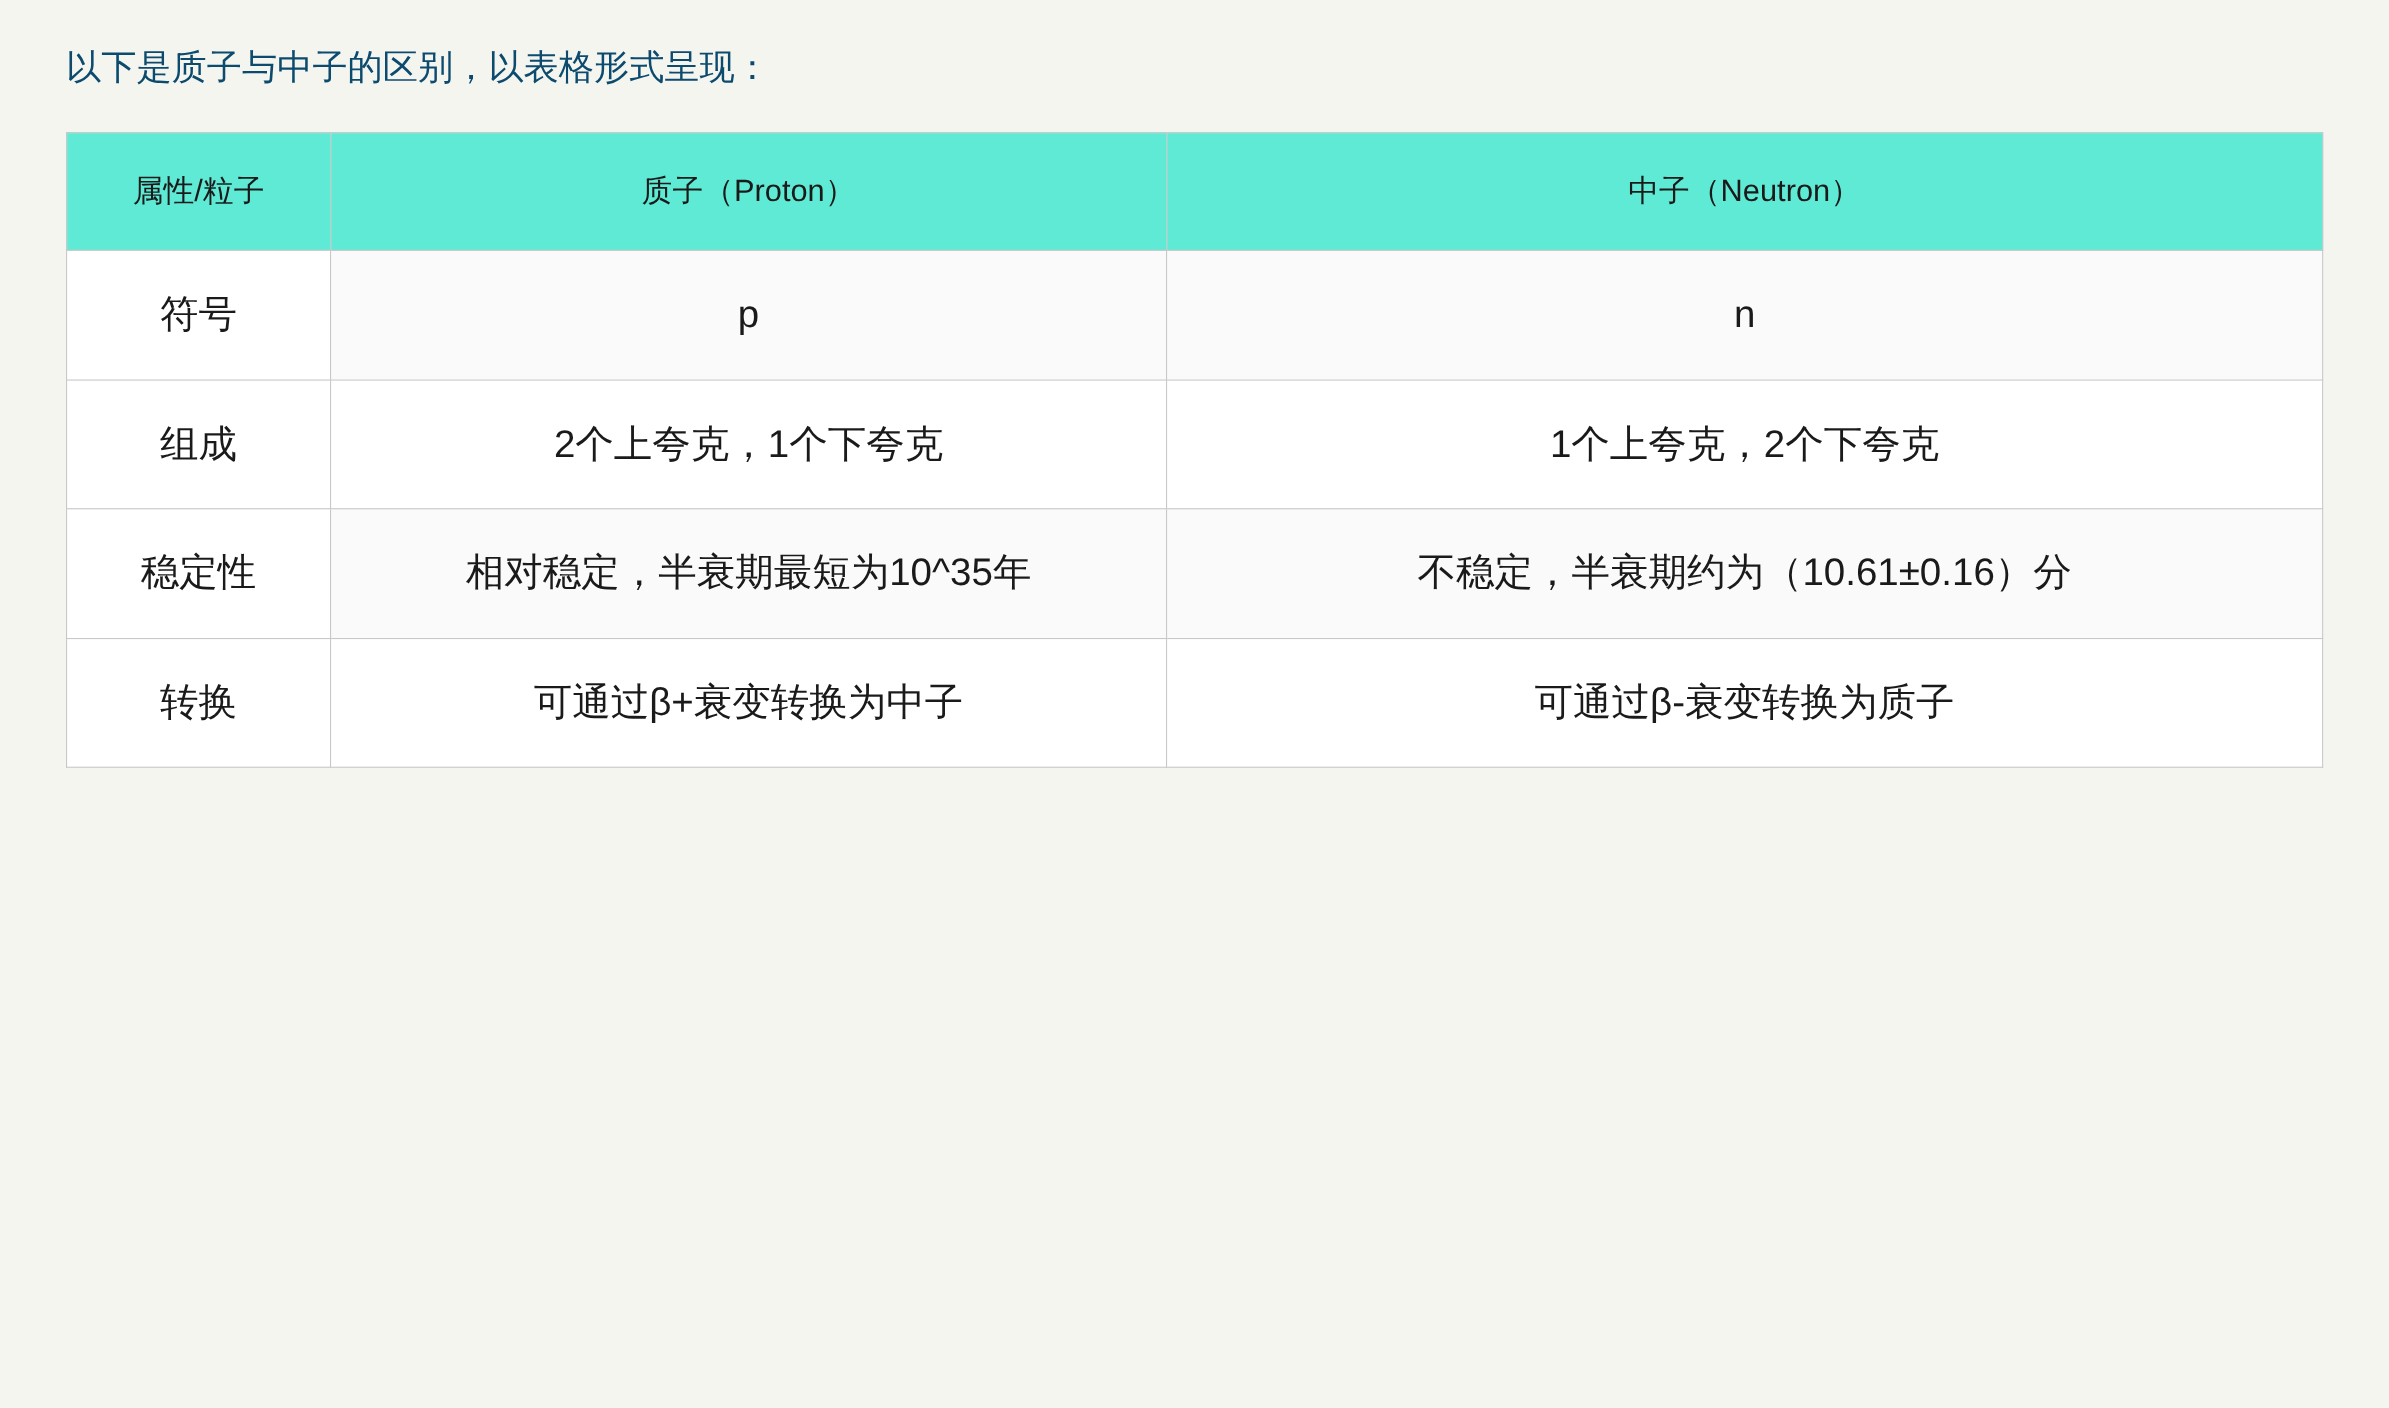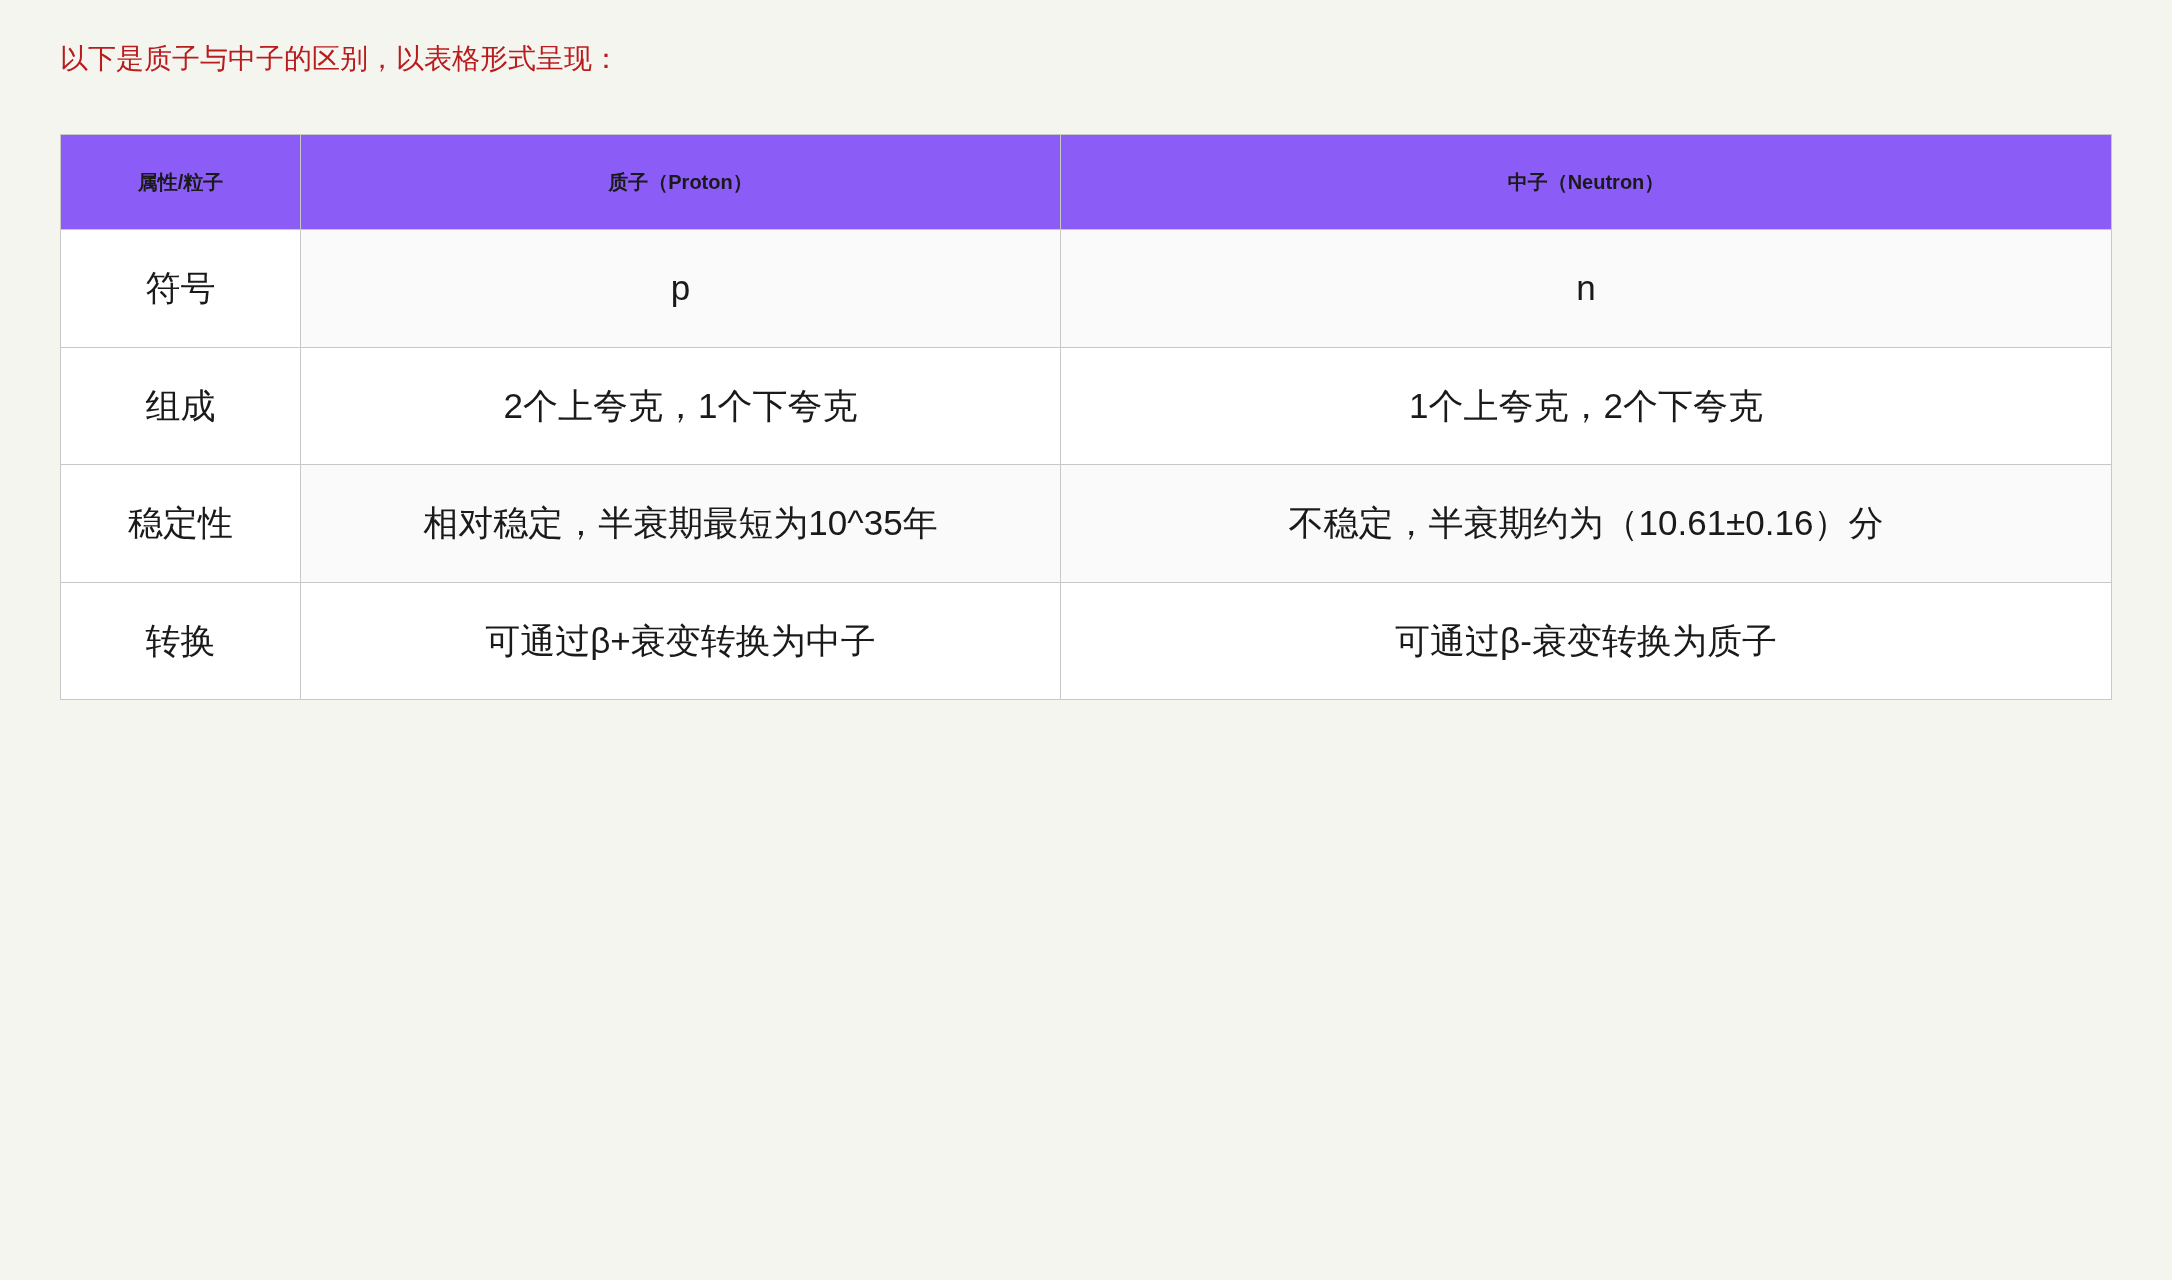--- a/index.html
+++ b/index.html
@@ -12,45 +12,45 @@
       background-color: #f5f5f0;
       font-family: -apple-system, BlinkMacSystemFont, "PingFang SC", "Hiragino Sans GB", "Microsoft YaHei", sans-serif;
       font-size: 28px;
       color: #1a1a1a;
       padding: 40px 60px;
       min-height: 1280px;
       width: 2172px;
     }
 
     .intro-text {
-      font-size: 28px;
-      margin-bottom: 56px;
-      color: #b91c1c;
+      font-size: 32px;
+      margin-bottom: 36px;
+      color: #0c4a6e;
     }
 
     .comparison-table {
       width: 100%;
       border-collapse: collapse;
       background-color: #fff;
       border: 1.5px solid #c8c8c8;
     }
 
     .comparison-table th,
     .comparison-table td {
       border: 1.5px solid #c8c8c8;
       padding: 32px 40px;
       text-align: center;
       font-size: 35px;
       line-height: 1.5;
     }
 
     .comparison-table thead th {
-      font-weight: bold;
-      font-size: 20px;
-      background-color: #8b5cf6;
+      font-weight: normal;
+      font-size: 28px;
+      background-color: #5eead4;
     }
 
     .comparison-table tbody td:first-child {
       font-weight: normal;
       text-align: center;
       background-color: #fff;
     }
 
     .comparison-table tbody tr {
       background-color: #fff;

